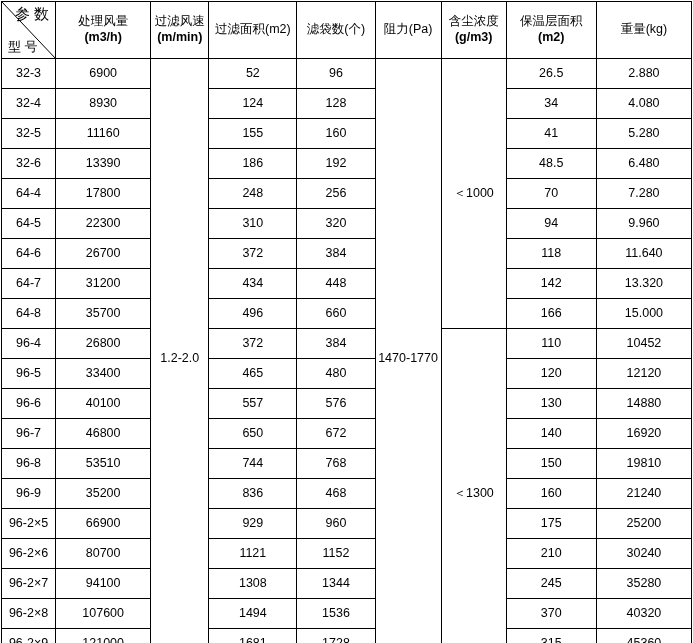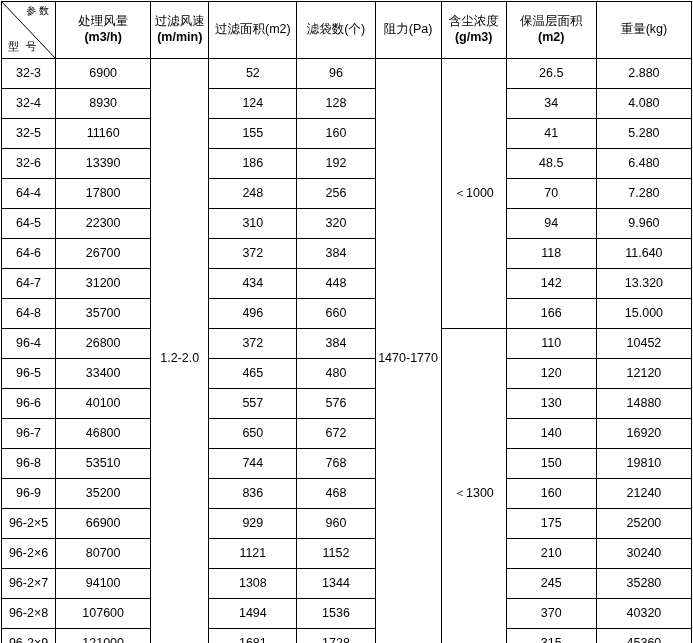--- a/index.html
+++ b/index.html
@@ -58,28 +58,27 @@
   }
   td.corner .diag {
     position: absolute;
     left: 0; top: 0;
     width: 100%; height: 100%;
   }
   td.corner .lbl-param {
     position: absolute;
     top: 3px;
     right: 6px;
-    font-size: 10px;
+    font-size: 15px;
   }
   td.corner .lbl-model {
     position: absolute;
     bottom: 3px;
     left: 6px;
-    font-size: 11px;
-    font-family: Liberation Mono, monospace;
+    font-size: 13px;
   }
   td.hdr-multi {
     font-size: 12.5px;
   }
   td.hdr-multi .l1 { display: block; }
   td.hdr-multi .l2 { display: block; font-weight: bold; }
 
   .nowrap { white-space: nowrap; }
 </style>
 </head>

